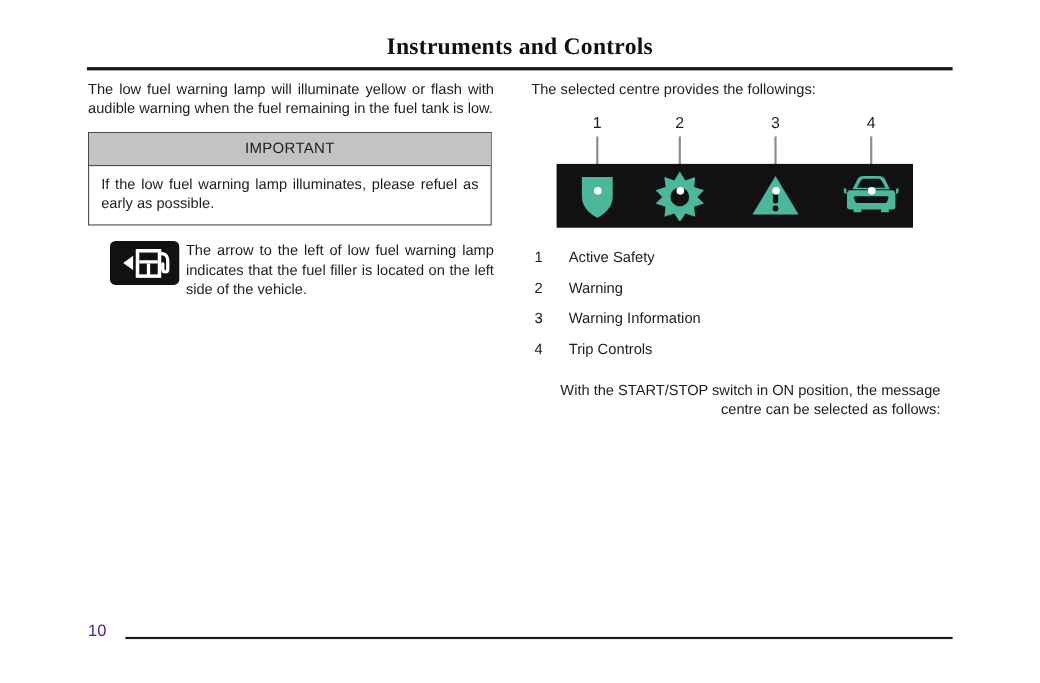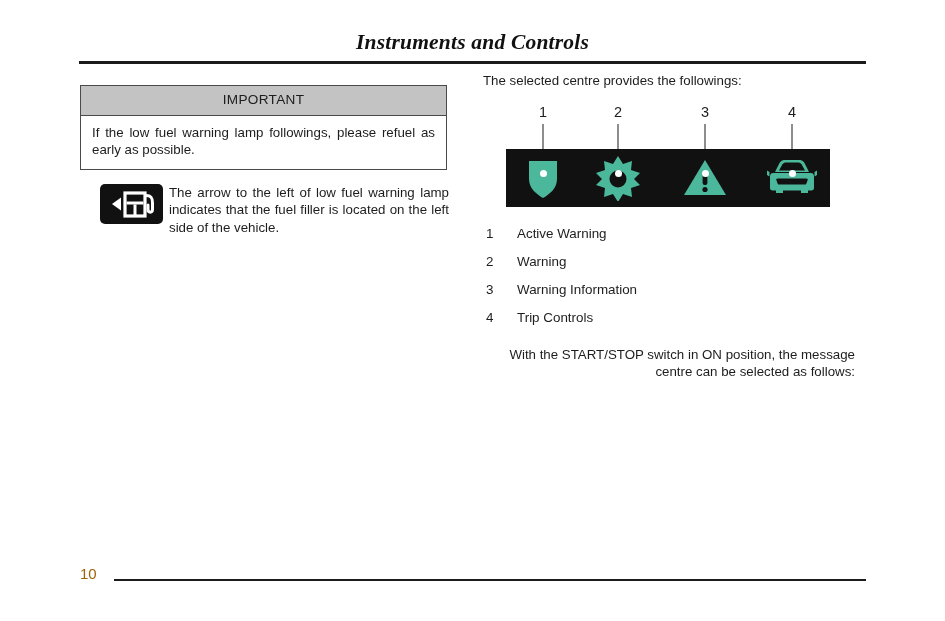--- a/index.html
+++ b/index.html
@@ -26,21 +26,20 @@
     position: absolute;
     left: 0;
     right: 0;
     top: 30px;
     text-align: center;
     font-family: "Liberation Serif", "DejaVu Serif", serif;
     font-weight: bold;
     font-size: 21.5px;
     letter-spacing: .2px;
     color: #111;
-    font-style: italic;
   }
   .header-rule {
     position: absolute;
     left: 79px;
     right: 79px;
     top: 61px;
     height: 3px;
     background: #1b1b1b;
   }
 
@@ -206,45 +205,46 @@
     left: 80px;
     right: 79px;
     bottom: 36px;
     height: 20px;
   }
   .page-num {
     position: absolute;
     left: 0;
     top: 0;
     font-size: 15px;
-    color: #a16207;
+    color: #4c1d95;
   }
   .footer-rule {
     position: absolute;
     left: 34px;
     right: 0;
     top: 14px;
     height: 1.5px;
     background: #1b1b1b;
   }
 </style>
 </head>
 <body>
 
 <div class="page">
 
   <div class="page-title">Instruments and Controls</div>
   <div class="header-rule"></div>
 
   <div class="col-left">
 
+    <p class="body-text">The low fuel warning lamp will illuminate yellow or flash with audible warning when the fuel remaining in the fuel tank is low.</p>
 
     <div class="important-box">
       <div class="important-head">IMPORTANT</div>
-      <div class="important-body">If the low fuel warning lamp followings, please refuel as early as possible.</div>
+      <div class="important-body">If the low fuel warning lamp illuminates, please refuel as early as possible.</div>
     </div>
 
     <div class="symbol-para">
       <span class="fuel-badge">
         <svg width="63" height="40" viewBox="0 0 63 40" aria-hidden="true">
 
           <polygon points="12,20 21,13.5 21,26.5" fill="#ffffff"></polygon>
 
           <rect x="25" y="9" width="20" height="23" fill="none" stroke="#ffffff" stroke-width="3.2"></rect>
 
@@ -324,21 +324,21 @@
       <div class="leader-dot" style="left:57px;  top:66px;"></div>
       <div class="leader-dot" style="left:132px; top:66px;"></div>
       <div class="leader-dot" style="left:219px; top:66px;"></div>
       <div class="leader-dot" style="left:306px; top:66px;"></div>
 
     </div>
 
     <ol class="num-list">
       <li>
         <span class="idx">1</span>
-        <span>Active Warning</span>
+        <span>Active Safety</span>
       </li>
       <li>
         <span class="idx">2</span>
         <span>Warning</span>
       </li>
       <li>
         <span class="idx">3</span>
         <span>Warning Information</span>
       </li>
       <li>

